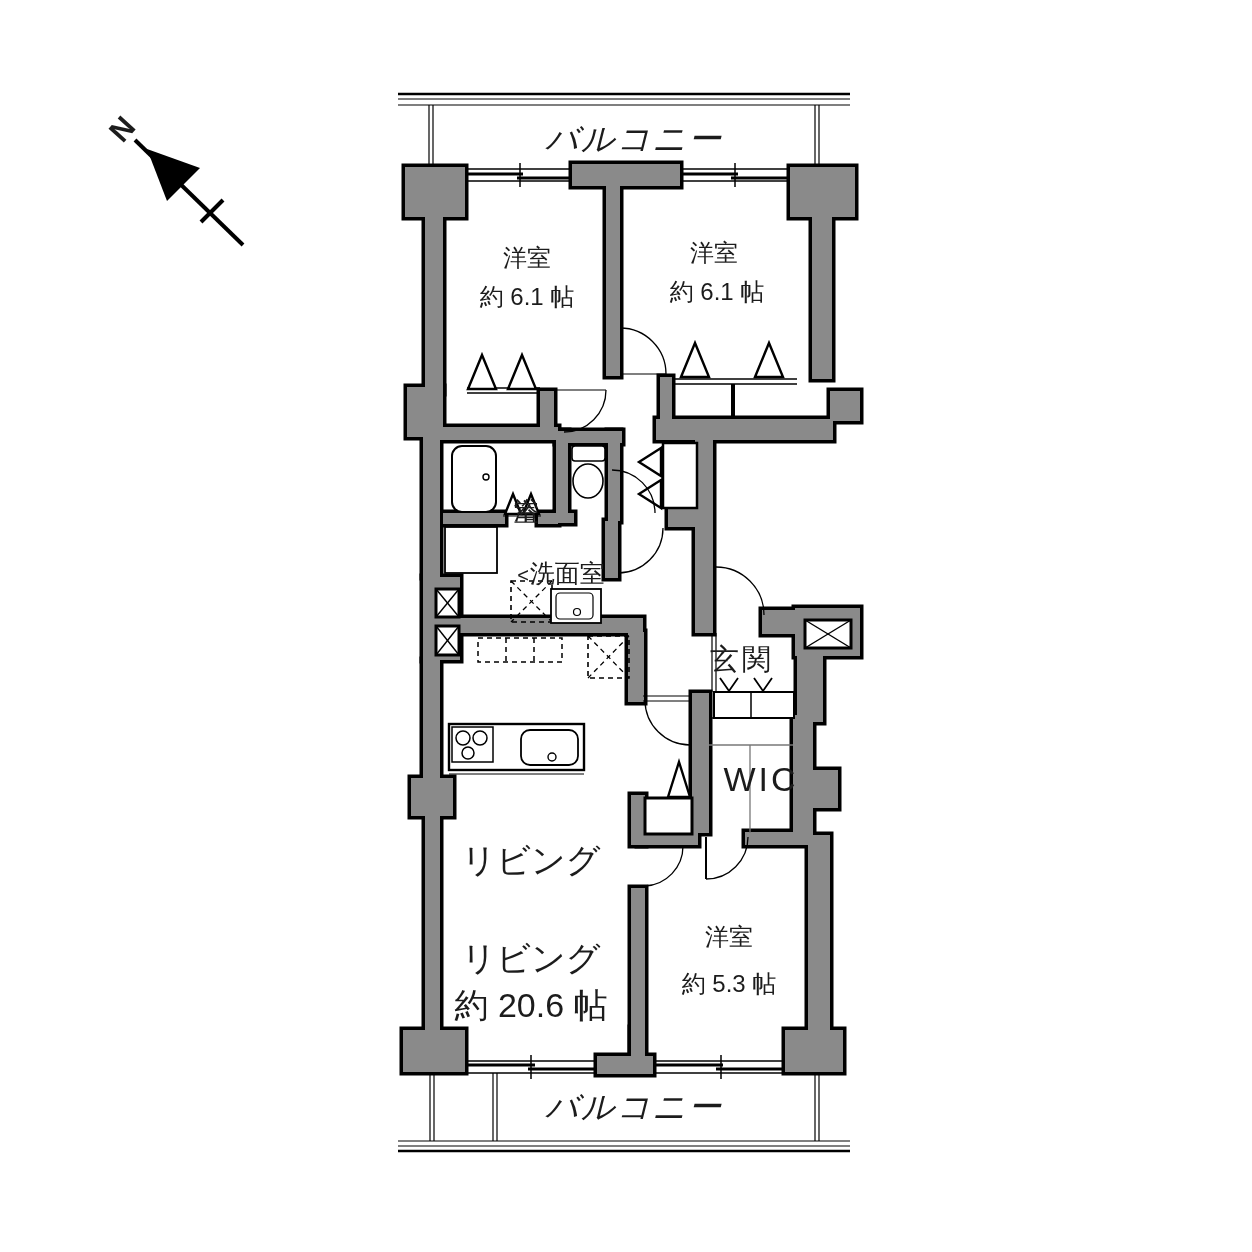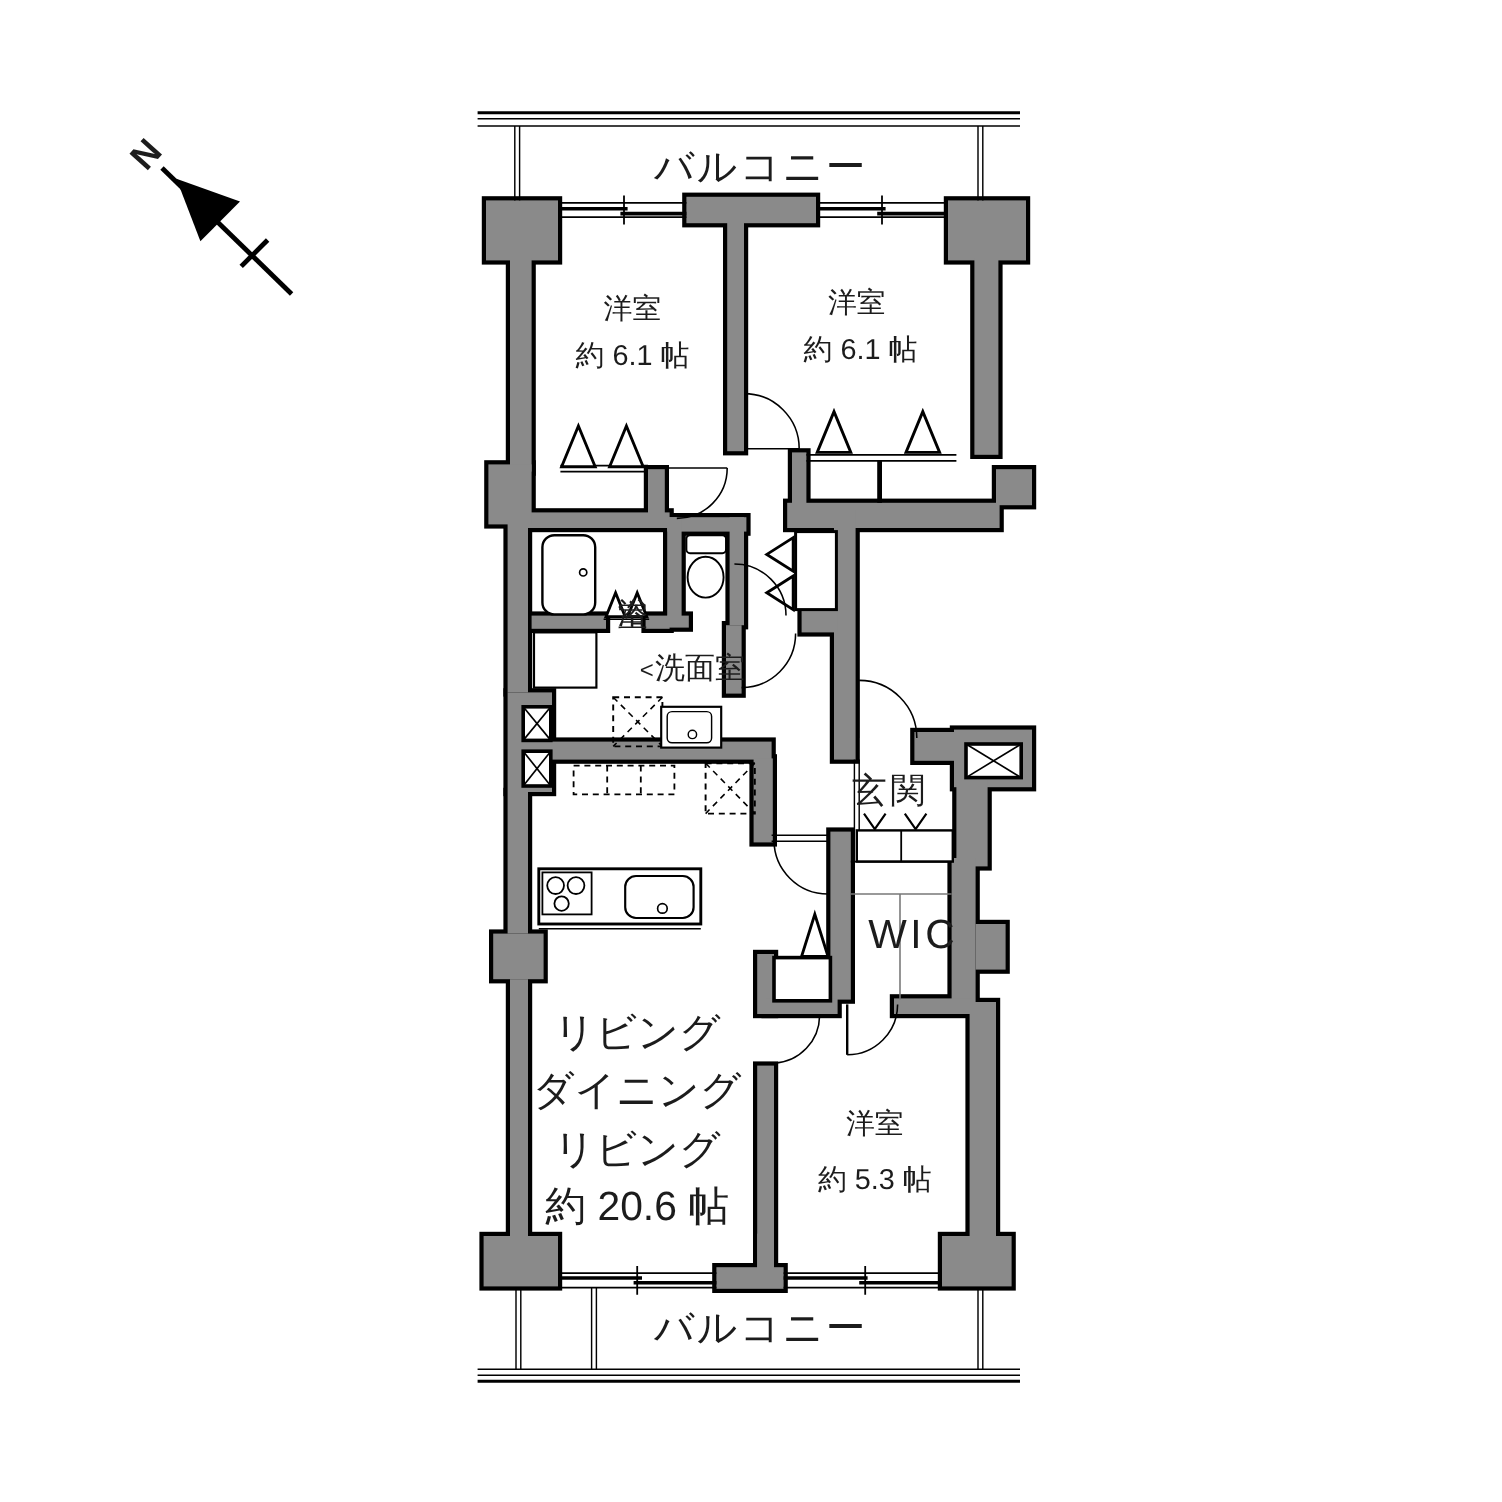--- a/index.html
+++ b/index.html
@@ -6,21 +6,21 @@
   #stage{position:relative;width:1252px;height:1252px;background:#ffffff;overflow:hidden;
          font-family:"Liberation Sans","DejaVu Sans",sans-serif;color:#1c1c1c;}
   #plan-svg{position:absolute;left:0;top:0;}
   
   .wall-outline{stroke:#000;stroke-width:7;fill:none;}
   .wall-fill{fill:#8a8a8a;stroke:none;}
   .lbl{position:absolute;transform:translate(-50%,-50%);white-space:nowrap;
        color:#1c1c1c;line-height:1.1;text-align:center;}
   .lbl-room{font-size:24px;}
   .lbl-big{font-size:34px;}
-  .lbl-balcony{font-size:33px;letter-spacing:2px;}
+  .lbl-balcony{font-size:33px;letter-spacing:2px;font-style:italic;}
   .lbl-small{font-size:25px;}
   .lbl-entrance{font-size:29px;letter-spacing:3px;}
   .lbl-wic{font-size:34px;letter-spacing:3px;margin-left:12px;}
   .lbl-vertical{writing-mode:vertical-rl;text-orientation:upright;}
   .lbl-n{font-size:30px;font-weight:bold;transform:translate(-50%,-50%) rotate(-48deg);}
   .pointer{font-size:20px;margin-right:1px;}
 </style>
 </head>
 <body>
 
@@ -270,27 +270,26 @@
 <div class="lbl lbl-balcony" style="left:634px;top:1107px;">バルコニー</div>
 
 <div class="lbl lbl-room" style="left:527px;top:258px;">洋室</div>
 <div class="lbl lbl-room" style="left:527px;top:297px;">約 6.1 帖</div>
 
 <div class="lbl lbl-room" style="left:714px;top:253px;">洋室</div>
 <div class="lbl lbl-room" style="left:717px;top:292px;">約 6.1 帖</div>
 
 <div class="lbl lbl-small lbl-vertical" style="left:526px;top:478px;">浴室</div>
 
-<div class="lbl lbl-small" style="left:561px;top:558px;margin-left:16px;"><span class="pointer">&lt;</span><span>洗面室</span></div>
+<div class="lbl lbl-small" style="left:561px;top:574px;"><span class="pointer">&lt;</span><span>洗面室</span></div>
 
 <div class="lbl lbl-entrance" style="left:742px;top:660px;">玄関</div>
 
 <div class="lbl lbl-wic" style="left:749px;top:780px;">WIC</div>
 
 <div class="lbl lbl-big" style="left:531px;top:861px;">リビング</div>
-<div class="lbl lbl-big" style="left:531px;top:910px;">ダイニング</div>
 <div class="lbl lbl-big" style="left:531px;top:959px;">リビング</div>
 <div class="lbl lbl-big" style="left:531px;top:1006px;">約 20.6 帖</div>
 
 <div class="lbl lbl-room" style="left:729px;top:937px;">洋室</div>
 <div class="lbl lbl-room" style="left:729px;top:984px;">約 5.3 帖</div>
 
 </div>
 
 </body></html>

